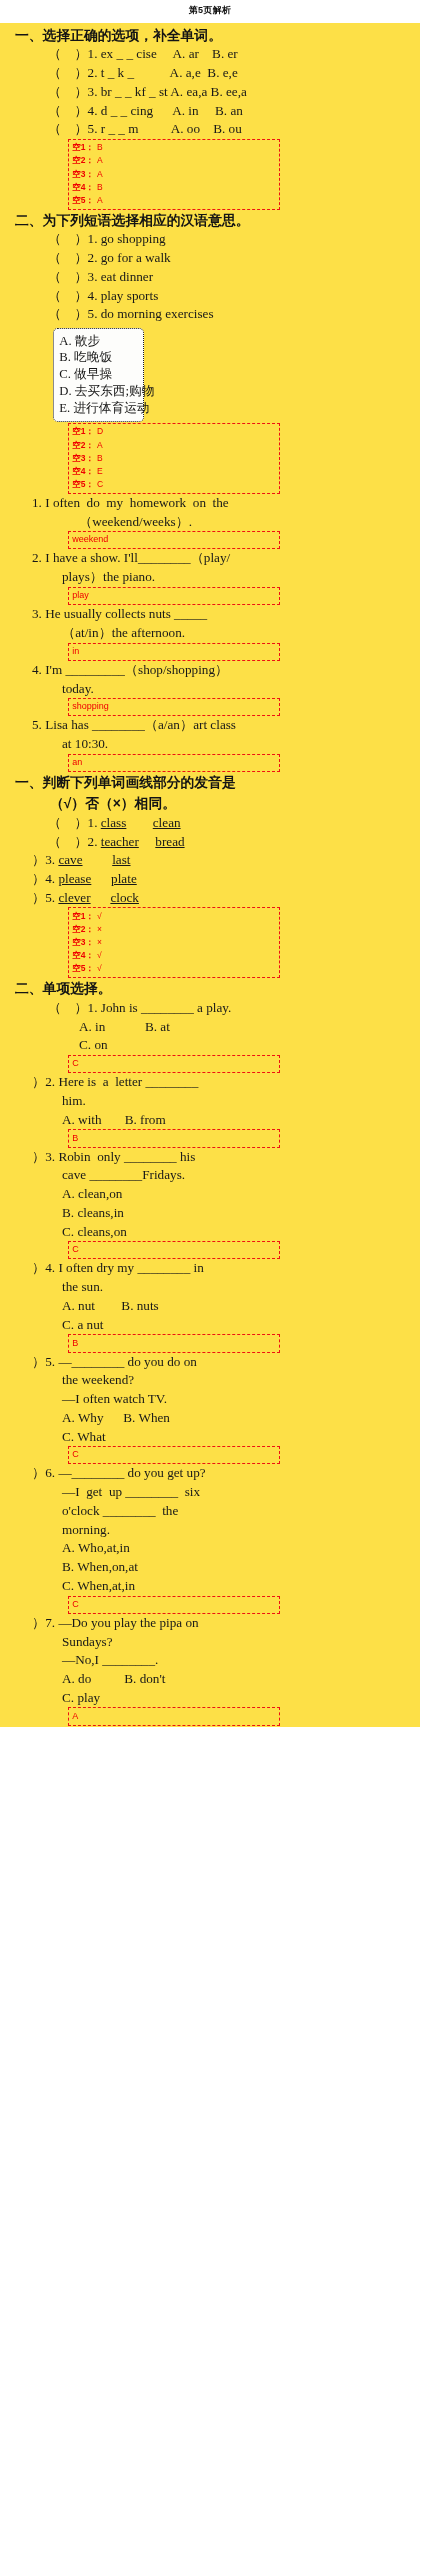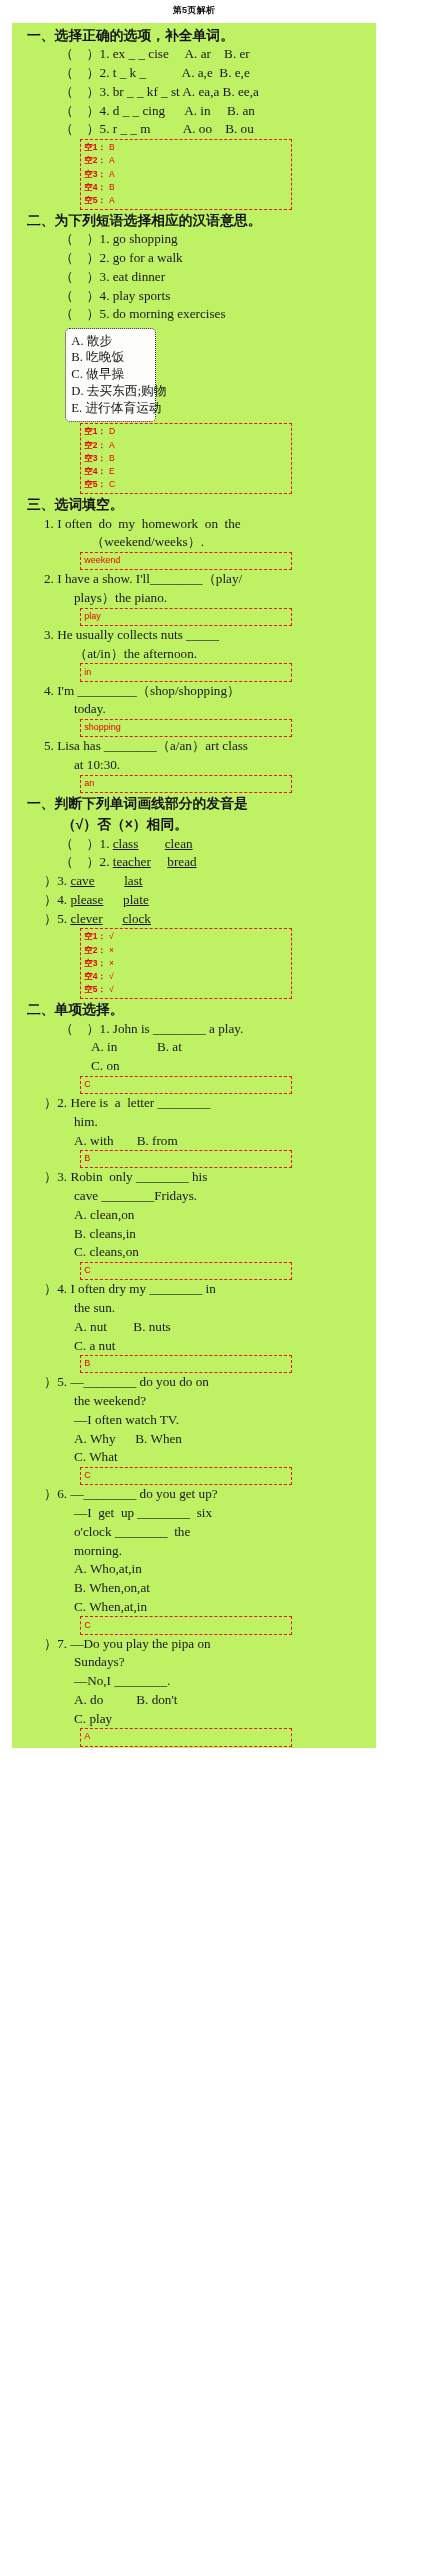--- a/index.html
+++ b/index.html
@@ -9,41 +9,40 @@
   }
   body {
     width: 423px;
     height: 2576px;
     position: relative;
     font-family: "Liberation Serif", "DejaVu Serif", serif;
     overflow: hidden;
   }
 
   .page {
-    width: 364px;
+    width: 420px;
     position: relative;
-    margin-left: 12px;
   }
 
   
   .page-title {
     width: 100%;
     text-align: center;
     font-family: "Liberation Sans", "DejaVu Sans", sans-serif;
     font-weight: bold;
     font-size: 9px;
     letter-spacing: 0.3px;
     color: #111111;
     padding-top: 4.2px;
     padding-bottom: 6.3px;
   }
 
   
   .scan {
-    background: #bef264;
+    background: #fde047;
     padding: 1.1px 0 1.1px 0;
   }
 
   .section-head {
     font-family: "Liberation Sans", "DejaVu Sans", sans-serif;
     font-weight: bold;
     font-size: 13.8px;
     color: #141414;
     line-height: 1.28;
     padding: 2.1px 0 1.1px 15px;
@@ -159,21 +158,20 @@
       <div class="ans-box">
         <div class="ans-line"><span class="kong">空1：</span><span class="val">D</span></div>
         <div class="ans-line"><span class="kong">空2：</span><span class="val">A</span></div>
         <div class="ans-line"><span class="kong">空3：</span><span class="val">B</span></div>
         <div class="ans-line"><span class="kong">空4：</span><span class="val">E</span></div>
         <div class="ans-line"><span class="kong">空5：</span><span class="val">C</span></div>
       </div>
     </div>
 
     <div>
-      <div class="section-head">三、选词填空。</div>
 
       <div class="q noindent">1. I often  do  my  homework  on  the</div>
       <div class="q indent3">（weekend/weeks）.</div>
       <div class="ans-box">
         <div class="ans-single">weekend</div>
       </div>
 
       <div class="q noindent">2. I have a show. I'll________（play/</div>
       <div class="q indent2">plays）the piano.</div>
       <div class="ans-box">

